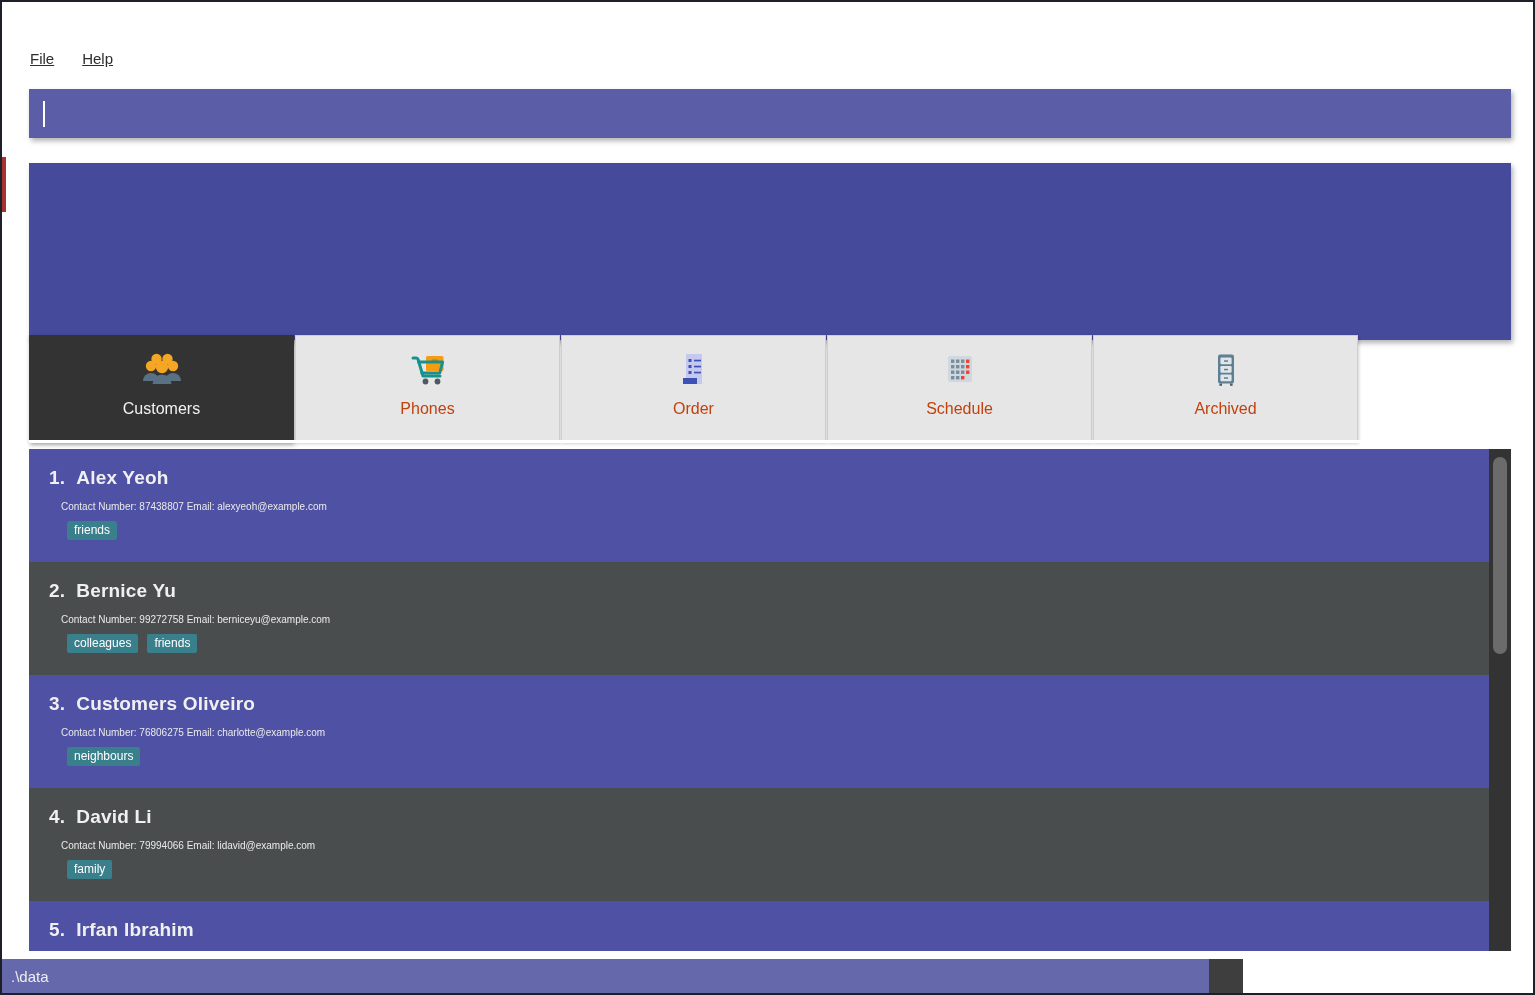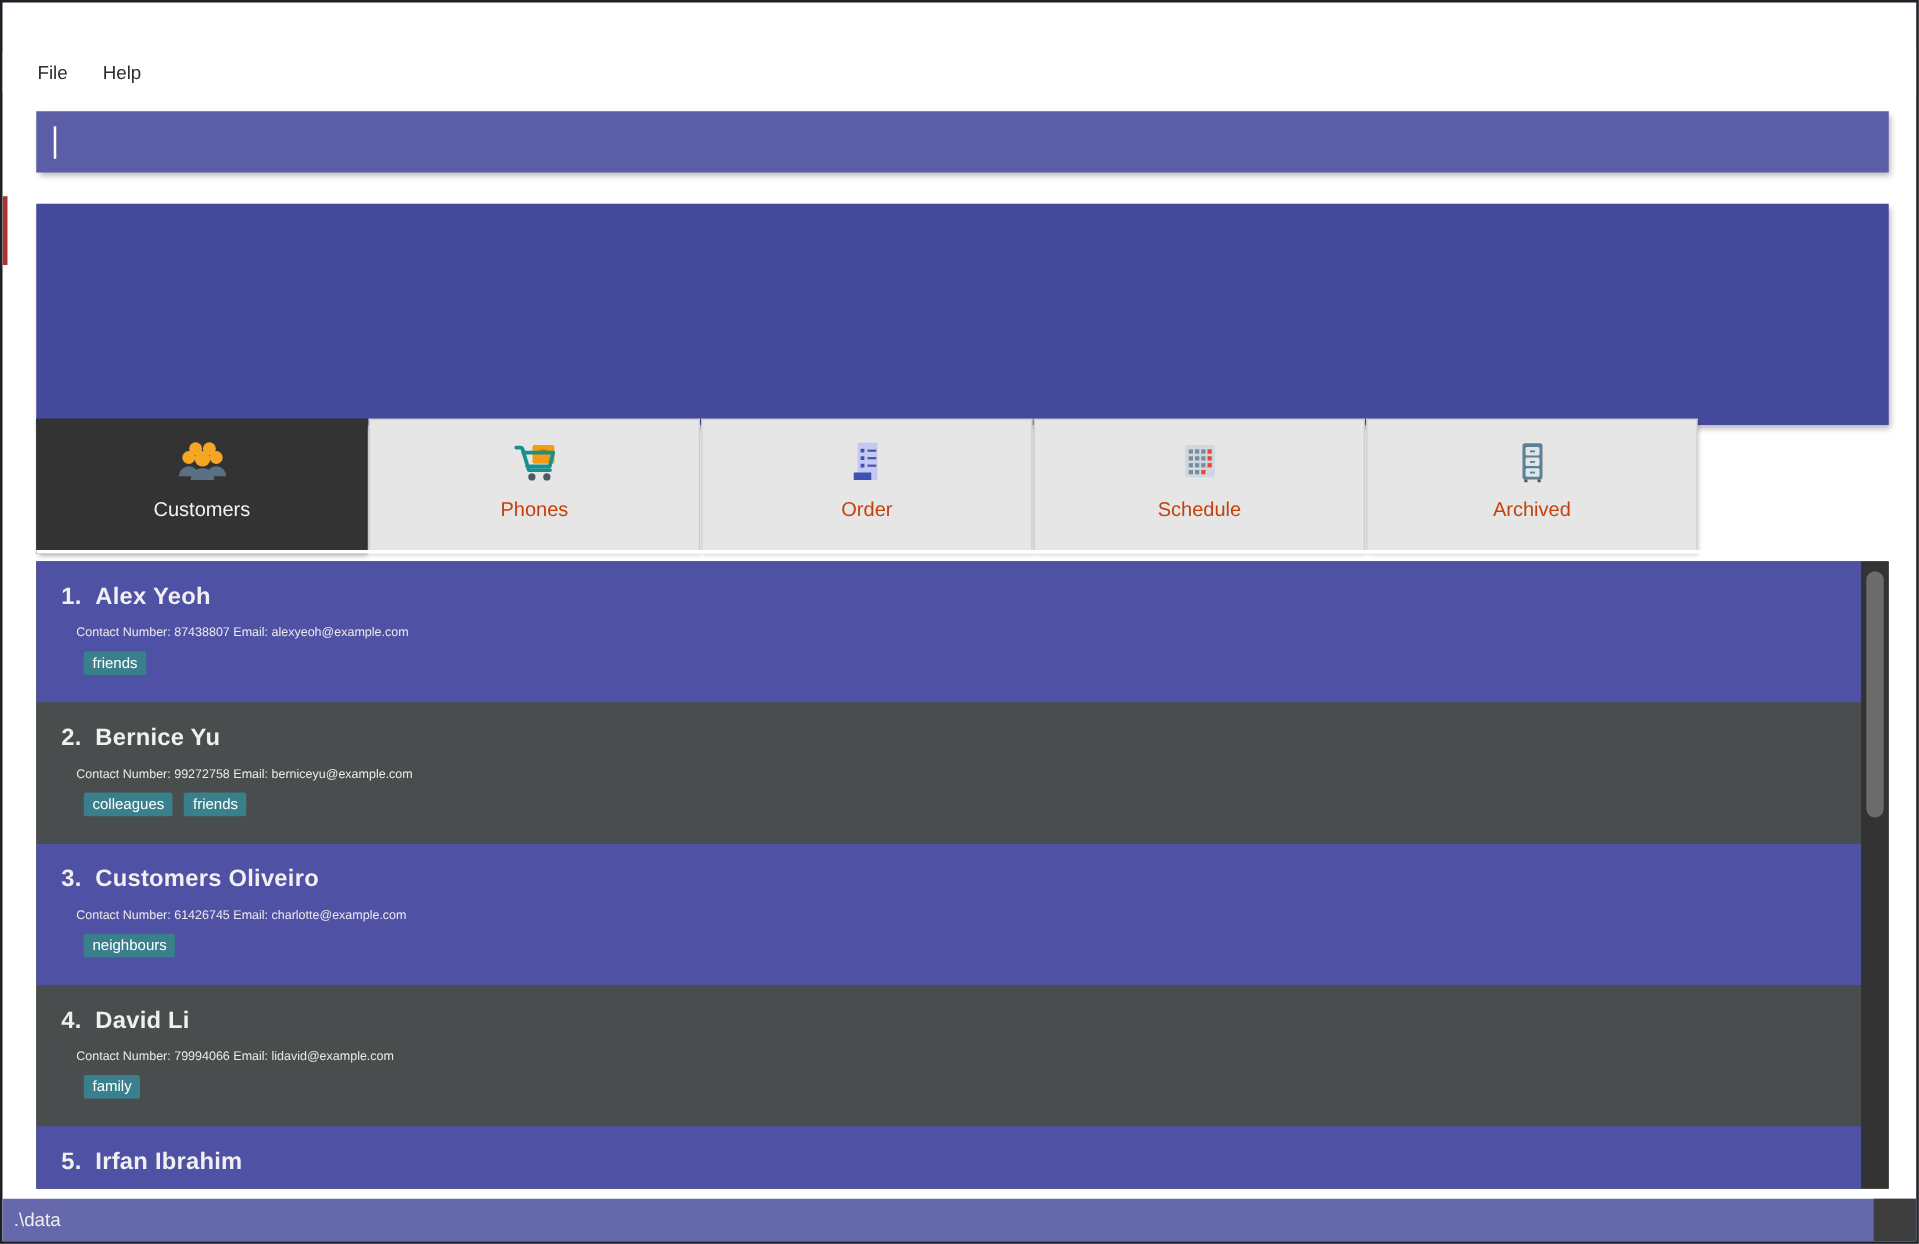--- a/index.html
+++ b/index.html
@@ -90,20 +90,21 @@
     display: flex;
     align-items: center;
     background: #ffffff;
     padding-left: 17px;
   }
   .menu-item {
     font-size: 15px;
     color: #2d2d2d;
     padding: 3px 11px;
     margin-right: 6px;
+    text-decoration: underline;
   }
 
   
   #command-box {
     position: absolute;
     left: 27px; top: 87px;
     width: 1482px; height: 49px;
     background: #5b5ea6;
     box-shadow: 2px 3px 5px rgba(0,0,0,0.30);
     display: flex;
@@ -241,21 +242,21 @@
     left: 4px; top: 8px;
     width: 14px; height: 197px;
     background: #6b6b6b;
     border-radius: 7px;
   }
 
   
   #statusbar {
     position: absolute;
     left: 0; bottom: 0;
-    width: 1531px; height: 34px;
+    width: 1241px; height: 34px;
     background: #6569ac;
     display: flex;
     align-items: center;
     padding-left: 9px;
   }
   #statusbar-text {
     font-size: 15px;
     color: #eeeeee;
   }
   #statusbar-grip {
@@ -403,21 +404,21 @@
           <span class="tag">colleagues</span>
           <span class="tag">friends</span>
         </div>
       </div>
 
       <div class="contact-card odd">
         <div class="card-title">
           <span class="card-index">3.</span>
           <span>Customers Oliveiro</span>
         </div>
-        <div class="card-detail">Contact Number: 61426745  Email: charlotte@example.com</div>
+        <div class="card-detail">Contact Number: 76806275  Email: charlotte@example.com</div>
         <div class="card-tags">
           <span class="tag">neighbours</span>
         </div>
       </div>
 
       <div class="contact-card even">
         <div class="card-title">
           <span class="card-index">4.</span>
           <span>David Li</span>
         </div>

